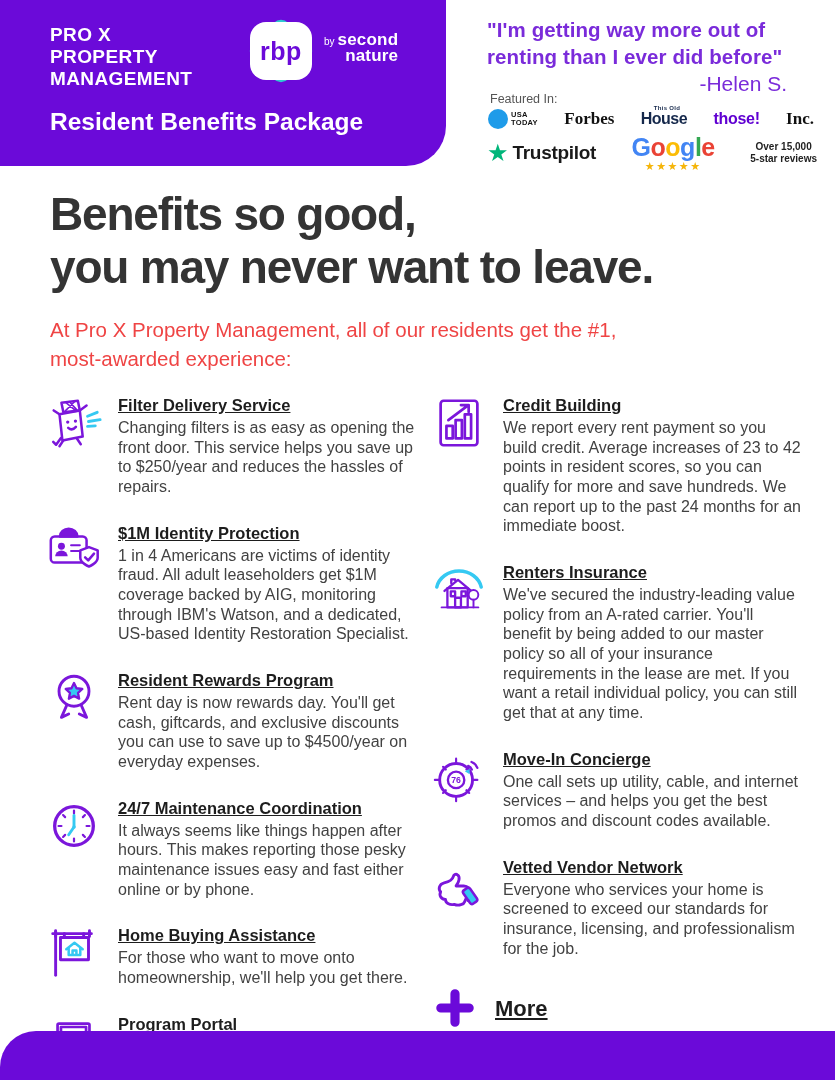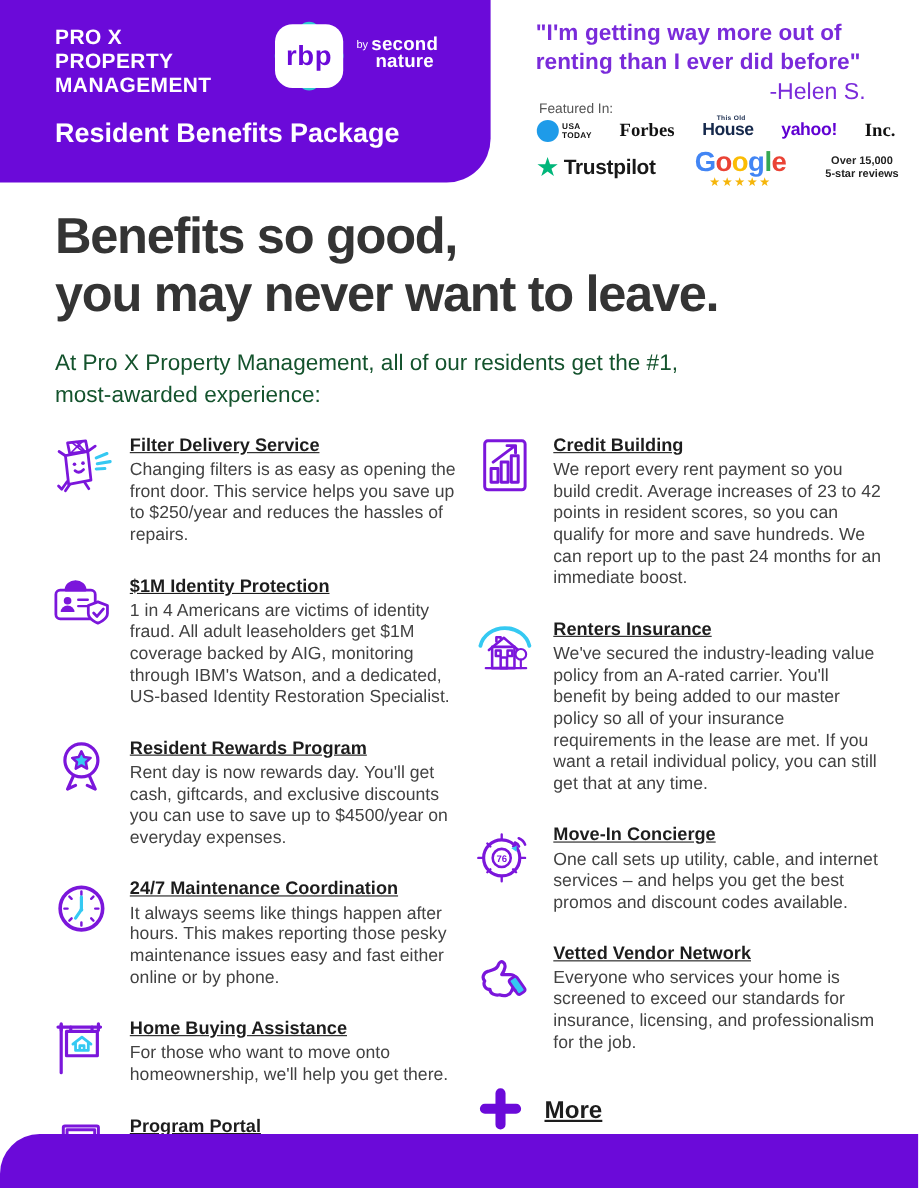--- a/index.html
+++ b/index.html
@@ -24,21 +24,21 @@
     position:absolute; left:10px; top:6px; width:50px; height:50px;
     background:#2FC9D1; border-radius:10px; transform:rotate(45deg);
   }
   .logo-box {
     position:absolute; left:4px; top:2px; width:62px; height:58px;
     background:#ffffff; border-radius:16px; display:flex; align-items:center; justify-content:center;
   }
   .logo-rbp { color:#6B0AD9; font-size:25px; font-weight:bold; letter-spacing:0.5px; }
   .logo-by { position:absolute; left:78px; top:12px; display:flex; gap:3px; }
   .logo-by-word { font-size:10px; margin-top:4px; }
-  .logo-sn { text-align:center; font-size:17px; font-weight:bold; line-height:0.95; letter-spacing:0.2px; }
+  .logo-sn { text-align:right; font-size:17px; font-weight:bold; line-height:0.95; letter-spacing:0.2px; }
   .package-title { position:absolute; left:50px; top:108px; font-size:24.5px; font-weight:bold; }
 
   
   .testimonial-quote {
     position:absolute; left:487px; top:16px; width:334px;
     color:#7A2BDA; font-size:20.5px; font-weight:bold; line-height:1.33; letter-spacing:0.1px;
   }
   .testimonial-attribution {
     position:absolute; left:487px; top:72px; width:300px; text-align:right;
     color:#7A2BDA; font-size:21px; font-weight:normal;
@@ -72,21 +72,21 @@
     font-size:10px; font-weight:bold; color:#222; line-height:1.25; text-align:center;
   }
 
   
   .headline {
     position:absolute; left:50px; top:188px; width:770px;
     font-size:46px; font-weight:bold; color:#343434; line-height:1.16; letter-spacing:-1.2px;
   }
   .subheadline {
     position:absolute; left:50px; top:316px; width:700px;
-    font-size:20.5px; color:#14532d; line-height:1.4;
+    font-size:20.5px; color:#ef4444; line-height:1.4;
   }
 
   
   .col-left  { position:absolute; left:45px;  top:394px; width:378px; }
   .col-right { position:absolute; left:430px; top:394px; width:372px; }
   .benefit { display:flex; gap:15px; margin-bottom:25px; }
   .benefit-icon { width:58px; height:58px; flex:0 0 58px; }
   .benefit-icon svg { width:100%; height:100%; display:block; }
   .benefit-text { flex:1; padding-top:2px; }
   .benefit-title { font-size:16.5px; font-weight:bold; color:#1d1d1d; margin-bottom:3px;text-decoration:underline; }
@@ -130,21 +130,21 @@
   <div class="logo-row">
     <span class="usa-today">
       <span class="usa-circle"></span>
       <span class="usa-text"><span>USA</span><br><span>TODAY</span></span>
     </span>
     <span class="forbes">Forbes</span>
     <span class="toh">
       <span class="toh-small">This Old</span>
       <span class="toh-main">House</span>
     </span>
-    <span class="yahoo">yahoo!</span>
+    <span class="yahoo">those!</span>
     <span class="inc">Inc.</span>
   </div>
 
   <div class="review-row">
     <span class="trustpilot">
       <span class="tp-star">★</span>
       <span class="tp-word">Trustpilot</span>
     </span>
     <span class="google">
       <span class="google-word"><span style="color: rgb(66, 133, 244);">G</span><span style="color: rgb(234, 67, 53);">o</span><span style="color: rgb(251, 188, 5);">o</span><span style="color: rgb(66, 133, 244);">g</span><span style="color: rgb(52, 168, 83);">l</span><span style="color: rgb(234, 67, 53);">e</span></span>

